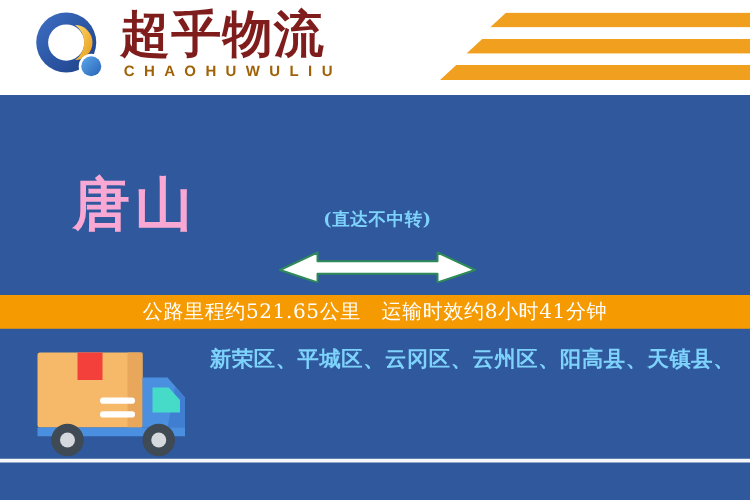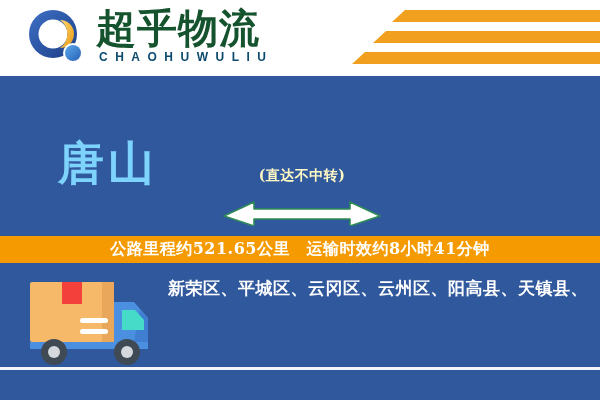--- a/index.html
+++ b/index.html
@@ -31,31 +31,31 @@
     left: 26px; top: 8px;
     width: 62px; height: 62px;
   }
   .brand-cn {
     position: absolute;
     left: 96px; top: 6px;
     font-family: "DejaVu Serif", "Liberation Serif", serif;
     font-weight: bold;
     font-size: 40px;
     line-height: 44px;
-    color: #14532d;
+    color: #7f1d1d;
     letter-spacing: 1px;
     white-space: nowrap;
   }
   .brand-py {
     position: absolute;
     left: 99px; top: 50px;
     font-size: 12px;
     font-weight: bold;
     letter-spacing: 7.5px;
-    color: #0c4a6e;
+    color: #a16207;
     white-space: nowrap;
   }
   .stripe {
     position: absolute;
     height: 12px;
     background: #f0a01e;
     right: 0;
   }
   .stripe.s1 { top: 10px; left: 392px; clip-path: polygon(13px 0, 100% 0, 100% 100%, 0 100%); }
   .stripe.s2 { top: 31px; left: 373px; clip-path: polygon(13px 0, 100% 0, 100% 100%, 0 100%); }
@@ -76,40 +76,40 @@
     left: 0; top: 50px;
     width: 600px; height: 100px;
   }
   .city {
     position: absolute;
     top: 8px;
     font-family: "DejaVu Serif", "Liberation Serif", serif;
     font-weight: bold;
     font-size: 46px;
     line-height: 58px;
-    color: #7dd3fc;
+    color: #f9a8d4;
     white-space: nowrap;
     letter-spacing: 4px;
   }
   .city.origin { left: 58px; }
   .city.dest   { left: 392px; }
 
   .mid {
     position: absolute;
     left: 222px; top: 0;
     width: 160px; height: 100px;
   }
   .mid-top, .mid-bottom {
     position: absolute;
     width: 160px;
     text-align: center;
     font-family: "DejaVu Serif", "Liberation Serif", serif;
     font-weight: bold;
     white-space: nowrap;
-    color: #fef9c3;
+    color: #7dd3fc;
   }
   .mid-top {
     top: 41px;
     font-size: 14px;
     letter-spacing: 0.5px;
   }
   .mid-bottom {
     top: 110px;
     font-size: 15px;
     letter-spacing: 0.5px;
@@ -128,40 +128,40 @@
     position: absolute;
     left: 0; top: 160px;
     width: 600px; height: 27px;
     background: #f59a00;
     display: flex;
     align-items: center;
     justify-content: center;
   }
   .infobar-text {
     font-family: "DejaVu Serif", "Liberation Serif", serif;
-    font-weight: bold;
+    font-weight: normal;
     font-size: 16px;
     color: #ffffff;
     white-space: pre;
     letter-spacing: 0.5px;
     text-align: center;
   }
 
   
   .districts {
     position: absolute;
     left: 168px; top: 200px;
     width: 420px;
   }
   .district-line {
     font-family: "DejaVu Serif", "Liberation Serif", serif;
     font-weight: bold;
     font-size: 17px;
     line-height: 25px;
-    color: #ffffff;
+    color: #7dd3fc;
     white-space: nowrap;
     letter-spacing: 0.5px;
   }
 
   
   .truck {
     position: absolute;
     left: 22px; top: 198px;
     width: 140px; height: 100px;
   }

